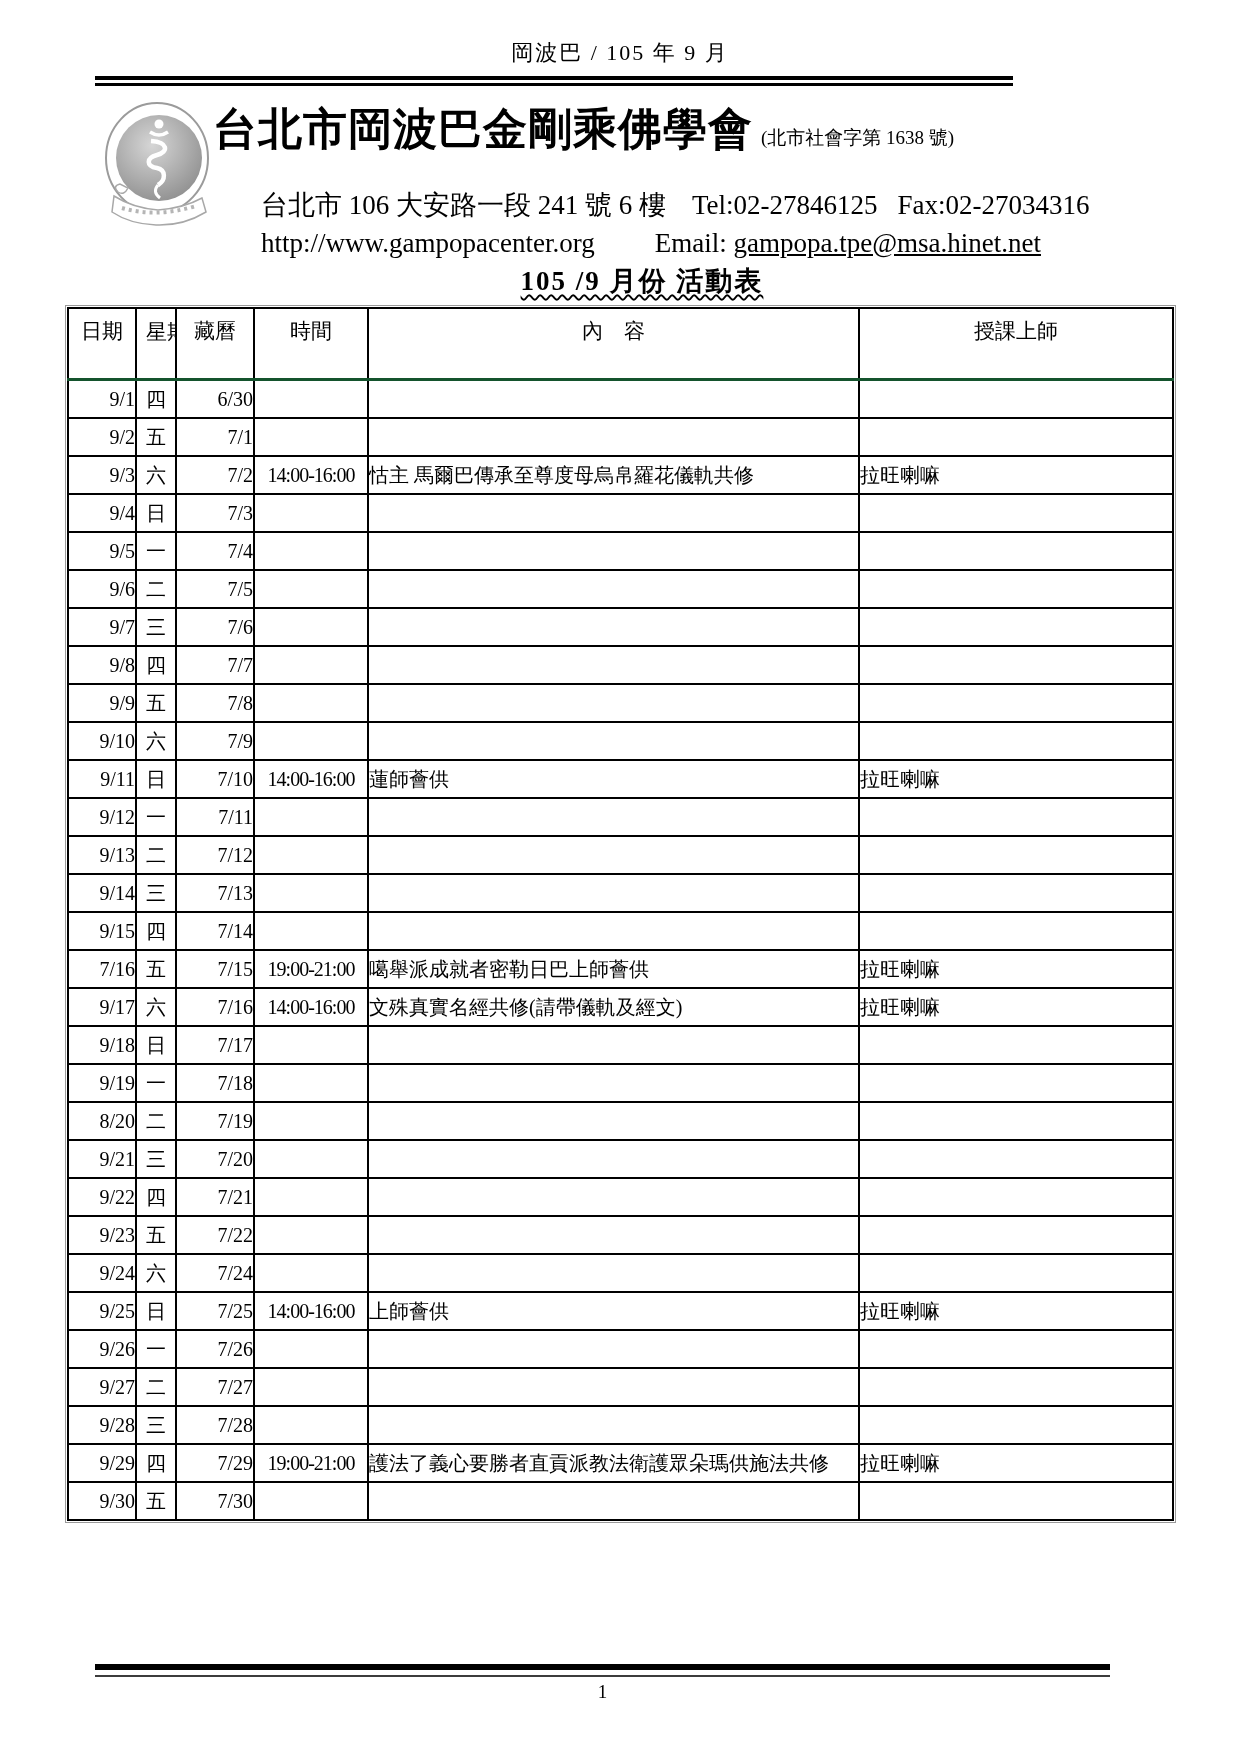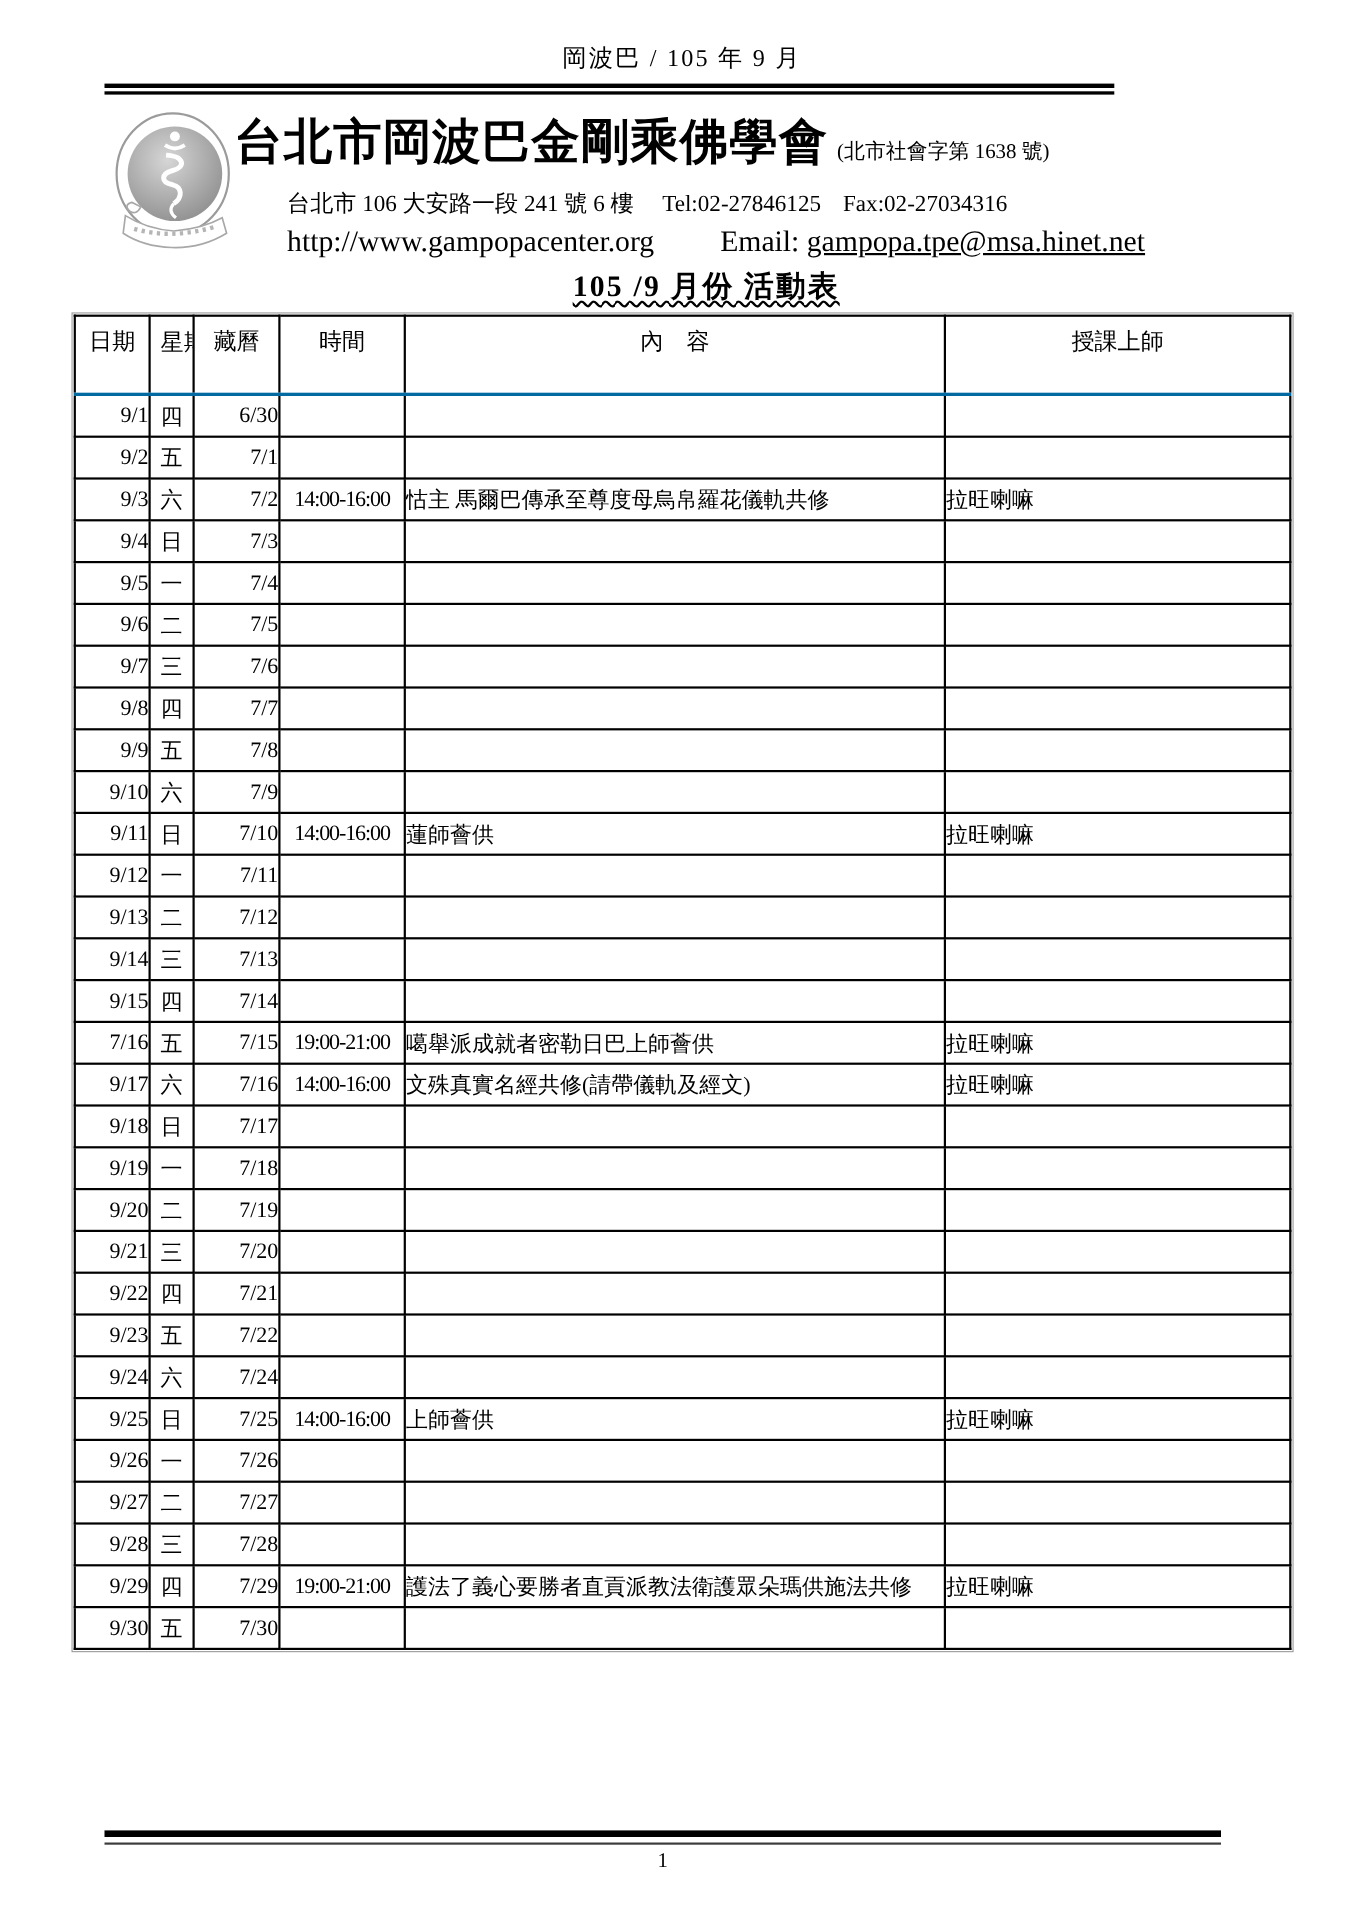--- a/index.html
+++ b/index.html
@@ -21,21 +21,21 @@
   
   .letterhead{position:relative;margin:14px 0 0 95px;min-height:138px;}
   .logo{position:absolute;left:3px;top:0;width:118px;height:132px;}
   .lh-text{margin-left:118px;}
   .org-line{white-space:nowrap;}
   .org-name{
     font-family:"Liberation Sans","DejaVu Sans",sans-serif;
     font-weight:bold;font-size:44px;letter-spacing:1px;
   }
   .org-reg{font-size:19px;margin-left:8px;}
-  .addr-line{font-size:21px;margin-top:12px;padding-left:48px;white-space:nowrap;}
+  .addr-line{font-size:27px;margin-top:28px;padding-left:48px;white-space:nowrap;}
   .addr-line .sep{display:inline-block;width:26px;}
   .addr-line .sep2{display:inline-block;width:20px;}
   .web-line{font-size:27px;margin-top:5px;padding-left:48px;white-space:nowrap;}
   .web-line .sep{display:inline-block;width:60px;}
   .email-link{text-decoration:underline;}
 
   
   .doc-title{
     text-align:center;font-size:27px;font-weight:bold;
     margin-top:4px;letter-spacing:2px;
@@ -55,21 +55,21 @@
   }
   table.schedule{border:2px solid #000;outline:1px solid #9a9a9a;outline-offset:1px;}
   .schedule th,.schedule td{
     border:2px solid #000;overflow:hidden;white-space:nowrap;
   }
   .schedule thead th{
     font-weight:normal;font-size:21px;vertical-align:top;
     padding-top:8px;height:60px;text-align:center;
   }
   .schedule thead th.h-week{word-break:break-all;line-height:30px;padding-left:9px;padding-right:9px;text-align:left;}
-  .schedule thead tr{border-bottom:3px solid #0369a1;margin-left:44px;}
+  .schedule thead tr{border-bottom:3px solid #14532d;margin-left:44px;}
   .schedule td{height:36px;font-size:20px;padding:0;vertical-align:middle;}
   .c-date{text-align:right;padding-right:12px;}
   .c-week{text-align:center;font-size:19px;}
   .c-tib{text-align:right;padding-right:3px;}
   .c-time{text-align:center;font-size:19px;letter-spacing:-1px;}
   .c-content{text-align:left;padding-left:4px;font-size:19px;}
   .c-teacher{text-align:left;padding-left:4px;font-size:19px;}
 
   
   .footer{position:absolute;left:95px;top:1664px;width:1015px;}
@@ -308,21 +308,21 @@
   <tr>
     <td class="c-date">9/19</td>
     <td class="c-week">一</td>
     <td class="c-tib">7/18</td>
     <td class="c-time"></td>
     <td class="c-content"></td>
     <td class="c-teacher"></td>
   </tr>
 
   <tr>
-    <td class="c-date">9/20</td>
+    <td class="c-date">8/20</td>
     <td class="c-week">二</td>
     <td class="c-tib">7/19</td>
     <td class="c-time"></td>
     <td class="c-content"></td>
     <td class="c-teacher"></td>
   </tr>
 
   <tr>
     <td class="c-date">9/21</td>
     <td class="c-week">三</td>

